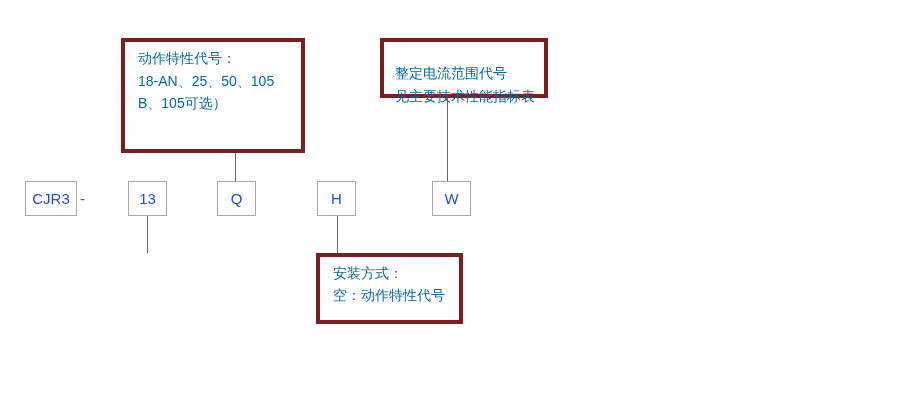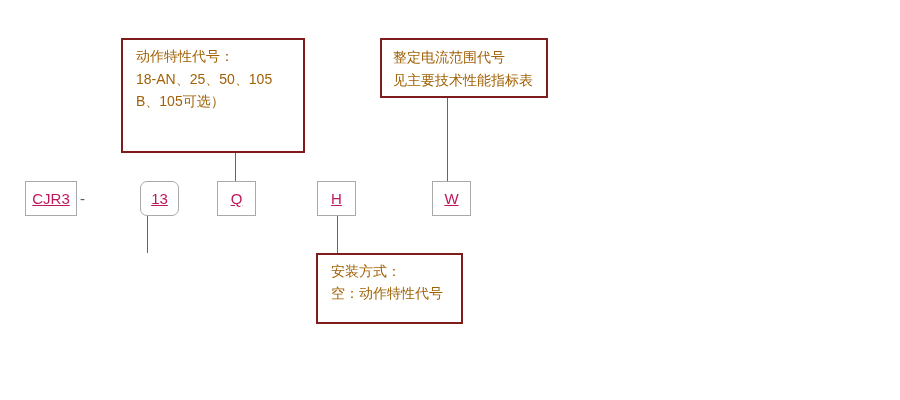--- a/index.html
+++ b/index.html
@@ -11,40 +11,39 @@
     position: relative;
     width: 900px;
     height: 400px;
     background: #ffffff;
     font-family: "Liberation Sans", "DejaVu Sans", sans-serif;
     color: #595959;
     overflow: hidden;
   }
   .callout {
     position: absolute;
-    border: 2px solid #7f1d1d;
+    border: 4px solid #7f1d1d;
     background: #ffffff;
     box-sizing: border-box;
     font-size: 14px;
-    color: #a16207;
+    color: #0369a1;
   }
   .callout .line {
     white-space: nowrap;
   }
   .codebox {
     position: absolute;
     border: 1px solid #a9a9a9;
     background: #ffffff;
     box-sizing: border-box;
     display: flex;
     align-items: center;
     justify-content: center;
     font-size: 15px;
-    color: #be185d;
-    text-decoration: underline;
+    color: #1d4ed8;
   }
   .connector {
     position: absolute;
     width: 1px;
     background: #666666;
   }
   .dash {
     position: absolute;
     display: flex;
     align-items: center;
@@ -56,42 +55,42 @@
   #callout-action {
     left: 121px; top: 38px;
     width: 184px; height: 115px;
     padding: 5px 0 0 13px;
     line-height: 22.5px;
   }
   
   #callout-range {
     left: 380px; top: 38px;
     width: 168px; height: 60px;
-    padding: 6px 0 0 11px;
+    padding: 20px 0 0 11px;
     line-height: 23px;
   }
   
   #callout-spec {
     left: 83px; top: 253px;
     width: 149px; height: 106px;
     padding: 5px 0 0 12px;
     line-height: 21px;
   }
   
   #callout-mount {
     left: 316px; top: 253px;
     width: 147px; height: 71px;
     padding: 5px 0 16px 13px;
     line-height: 22px;
   }
 
   
   #code-prefix { left: 25px;  top: 181px; width: 52px; height: 35px; }
   #code-sep    { left: 80px;  top: 181px; height: 35px; }
-  #code-13     { left: 140px; top: 181px; width: 39px; height: 35px; border-radius: 7px; }
+  #code-13     { left: 128px; top: 181px; width: 39px; height: 35px; }
   #code-q      { left: 217px; top: 181px; width: 39px; height: 35px; }
   #code-h      { left: 317px; top: 181px; width: 39px; height: 35px; }
   #code-w      { left: 432px; top: 181px; width: 39px; height: 35px; }
 
   
   #conn-action-q { left: 235px; top: 153px; height: 28px; }
   #conn-range-w  { left: 447px; top: 98px;  height: 83px; }
   #conn-13-spec  { left: 147px; top: 216px; height: 37px; }
   #conn-h-mount  { left: 337px; top: 216px; height: 37px; }
 </style>

